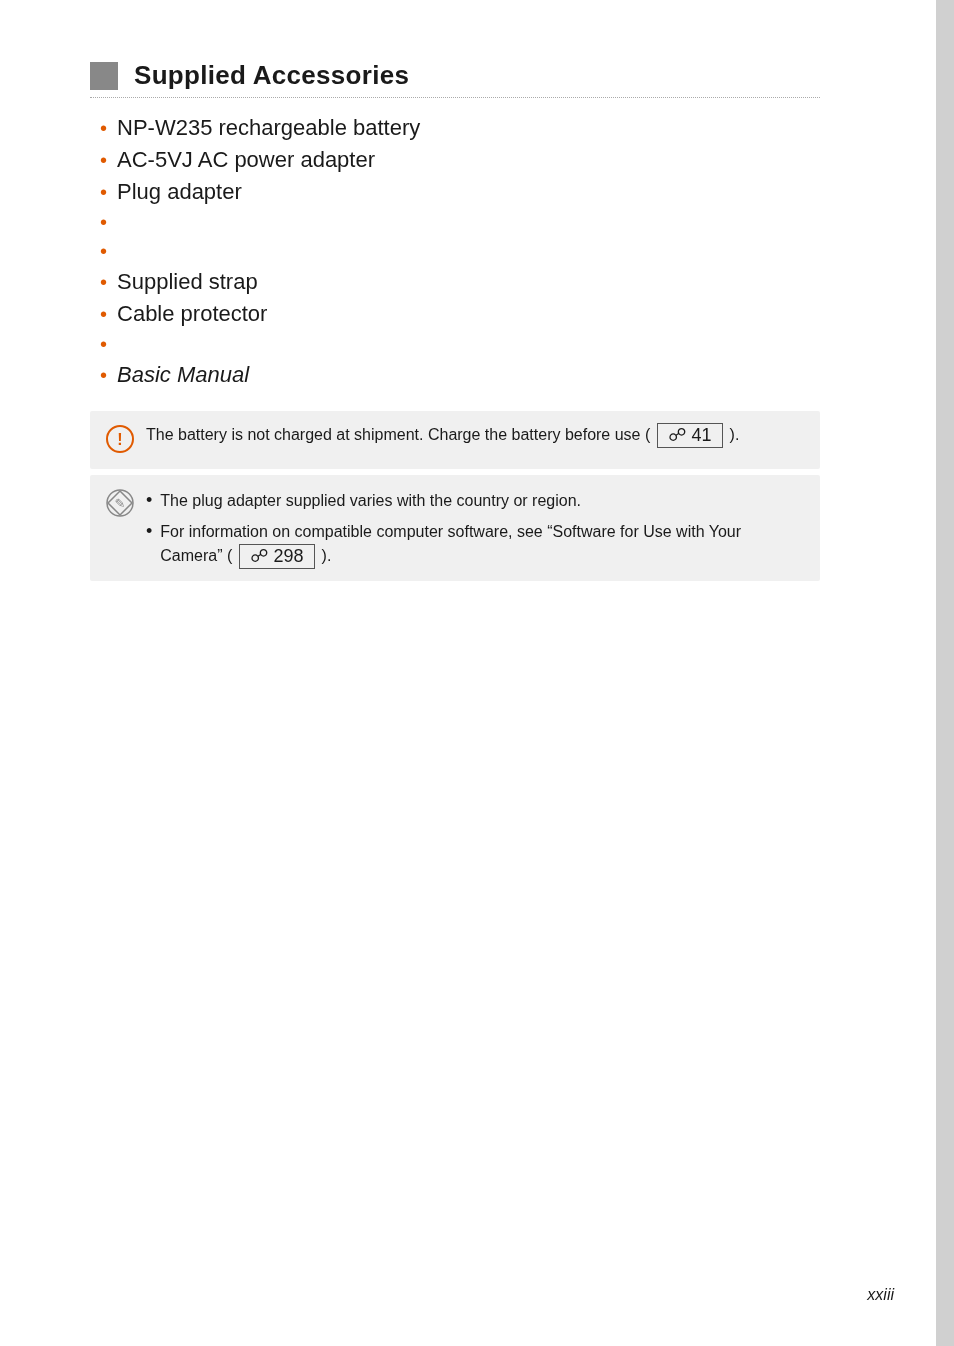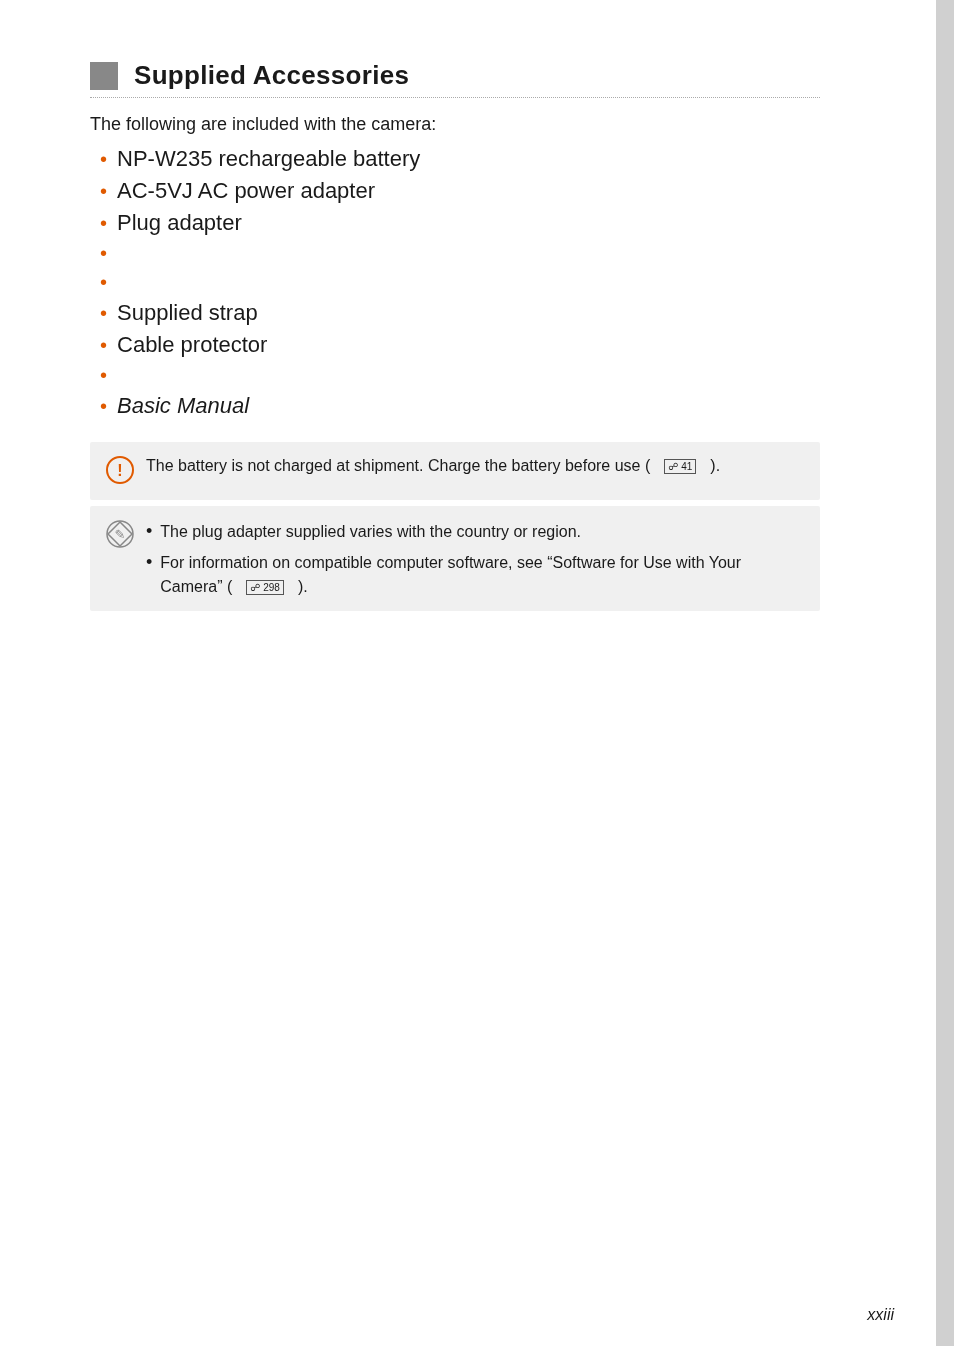--- a/index.html
+++ b/index.html
@@ -118,23 +118,23 @@
     .note-content {
       font-size: 16px;
       color: #1a1a1a;
       line-height: 1.5;
     }
 
     .note-content .ref-box {
       display: inline-flex;
       align-items: center;
       border: 1px solid #555;
-      padding: 0px 3px;
-      font-size: 10px;
-      margin: 0 14px;
+      padding: 0px 10px;
+      font-size: 18px;
+      margin: 0 7px;
       vertical-align: middle;
       line-height: 1.3;
     }
 
     .note-content ul {
       list-style: none;
       margin: 0;
       padding: 0;
     }
 
@@ -150,21 +150,21 @@
 
     .note-bullet {
       color: #1a1a1a;
       font-size: 18px;
       margin-right: 8px;
       flex-shrink: 0;
     }
 
     .page-number {
       position: absolute;
-      bottom: 22px;
+      bottom: 42px;
       right: 60px;
       font-size: 16px;
       color: #1a1a1a;
       font-style: italic;
     }
 
     .right-border {
       position: absolute;
       top: 0;
       right: 0;
@@ -178,21 +178,20 @@
 
 <div class="right-border"></div>
 
 <div class="page-container">
 
   <div class="section-header">
     <div class="section-color-bar"></div>
     <h1 class="section-title">Supplied Accessories</h1>
   </div>
 
-  <p class="intro-text">The following are included with the camera:</p>
 
   <ul class="accessories-list">
   <li>
         <span class="bullet-dot">•</span>
         <span class="list-item-text">NP-W235 rechargeable battery</span>
       </li>
       <li>
         <span class="bullet-dot">•</span>
         <span class="list-item-text">AC-5VJ AC power adapter</span>
       </li>

